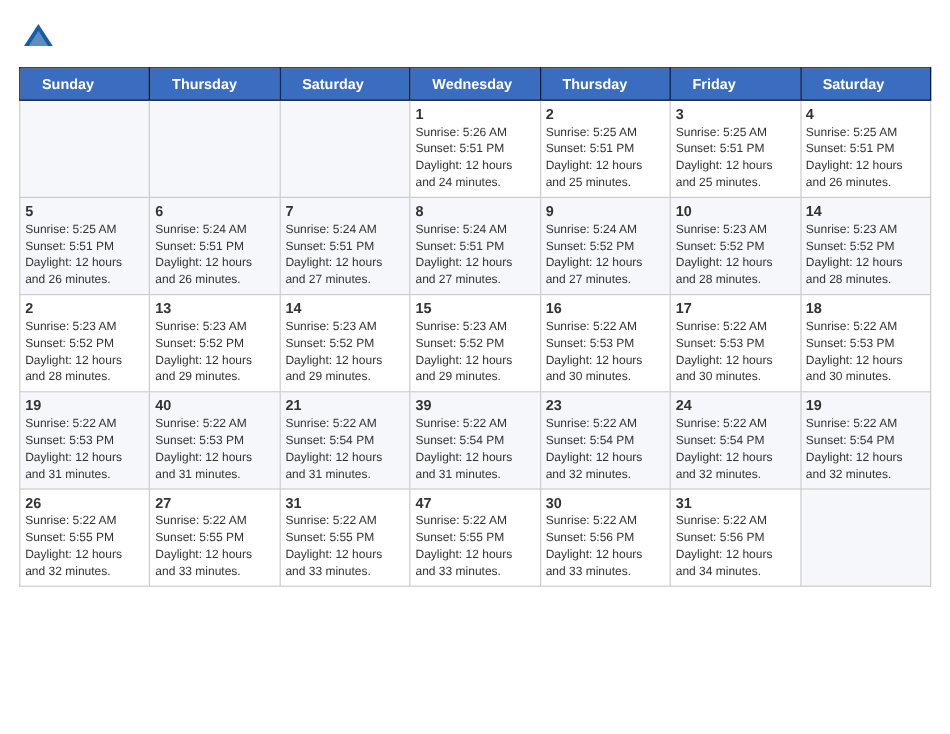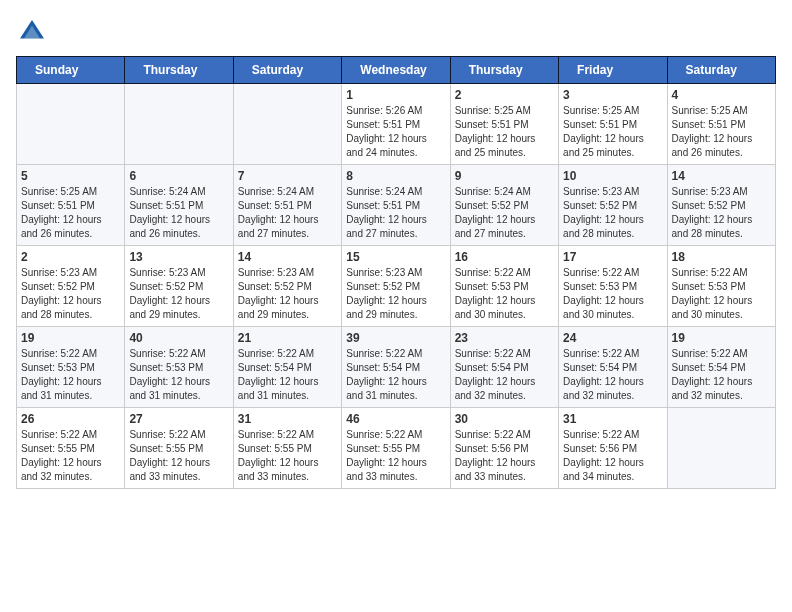--- a/index.html
+++ b/index.html
@@ -323,21 +323,21 @@
 and 33 minutes.</div>
         </td>
         <td>
           <div class="day-number">31</div>
           <div class="day-info" style="white-space: pre-line;">Sunrise: 5:22 AM
 Sunset: 5:55 PM
 Daylight: 12 hours
 and 33 minutes.</div>
         </td>
         <td>
-          <div class="day-number">46</div>
+          <div class="day-number">47</div>
           <div class="day-info" style="white-space: pre-line;">Sunrise: 5:22 AM
 Sunset: 5:55 PM
 Daylight: 12 hours
 and 33 minutes.</div>
         </td>
         <td>
           <div class="day-number">30</div>
           <div class="day-info" style="white-space: pre-line;">Sunrise: 5:22 AM
 Sunset: 5:56 PM
 Daylight: 12 hours

